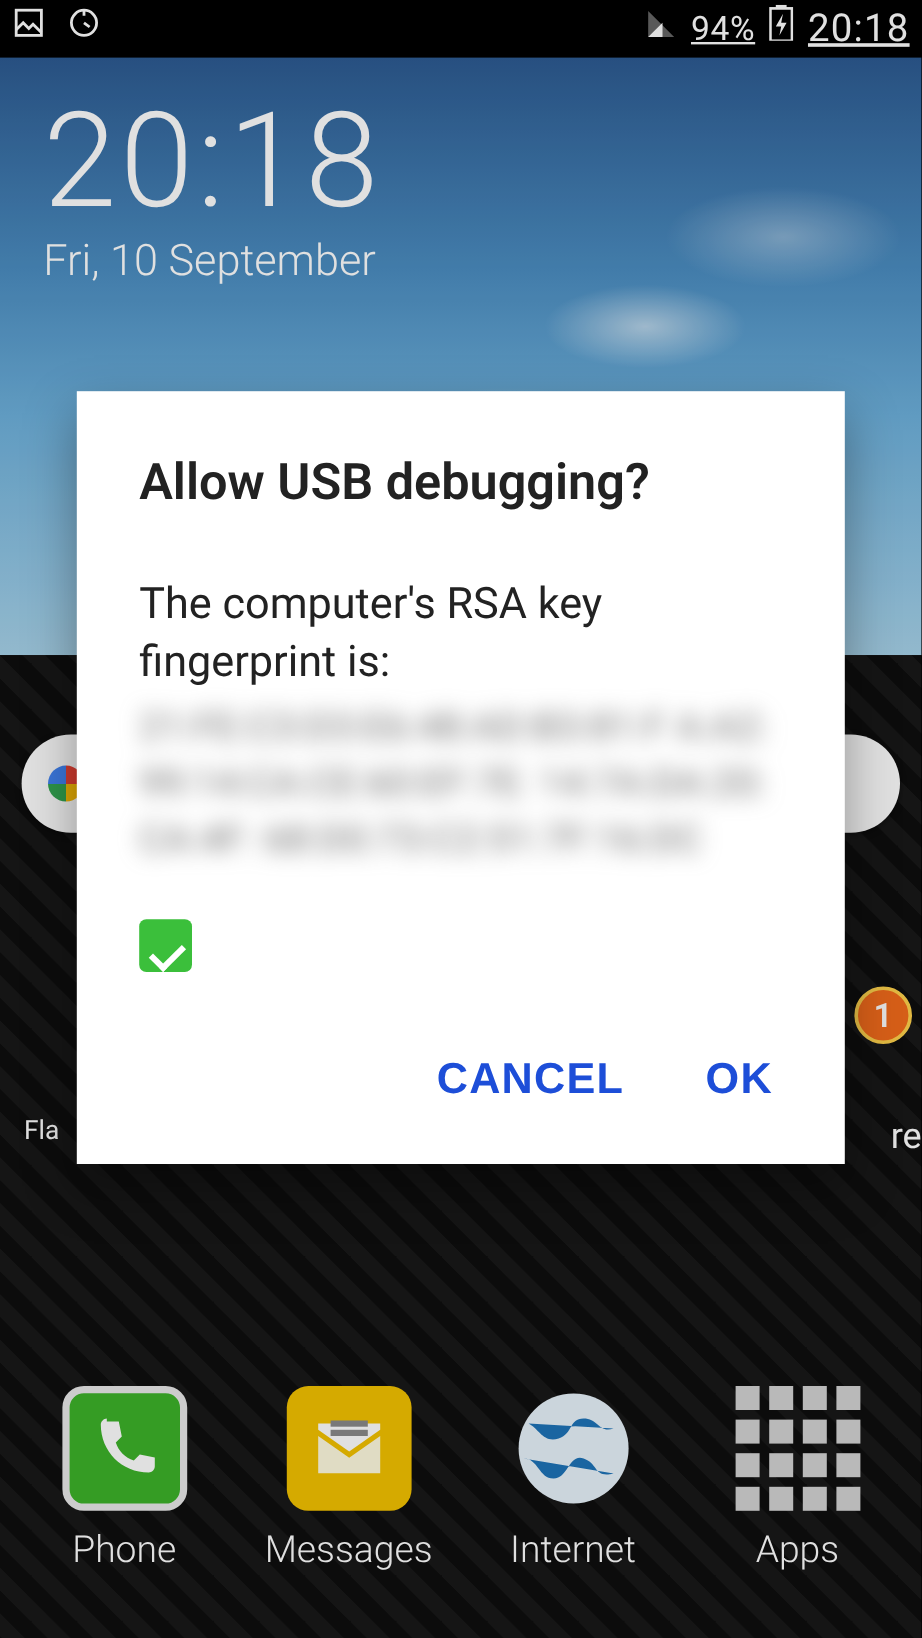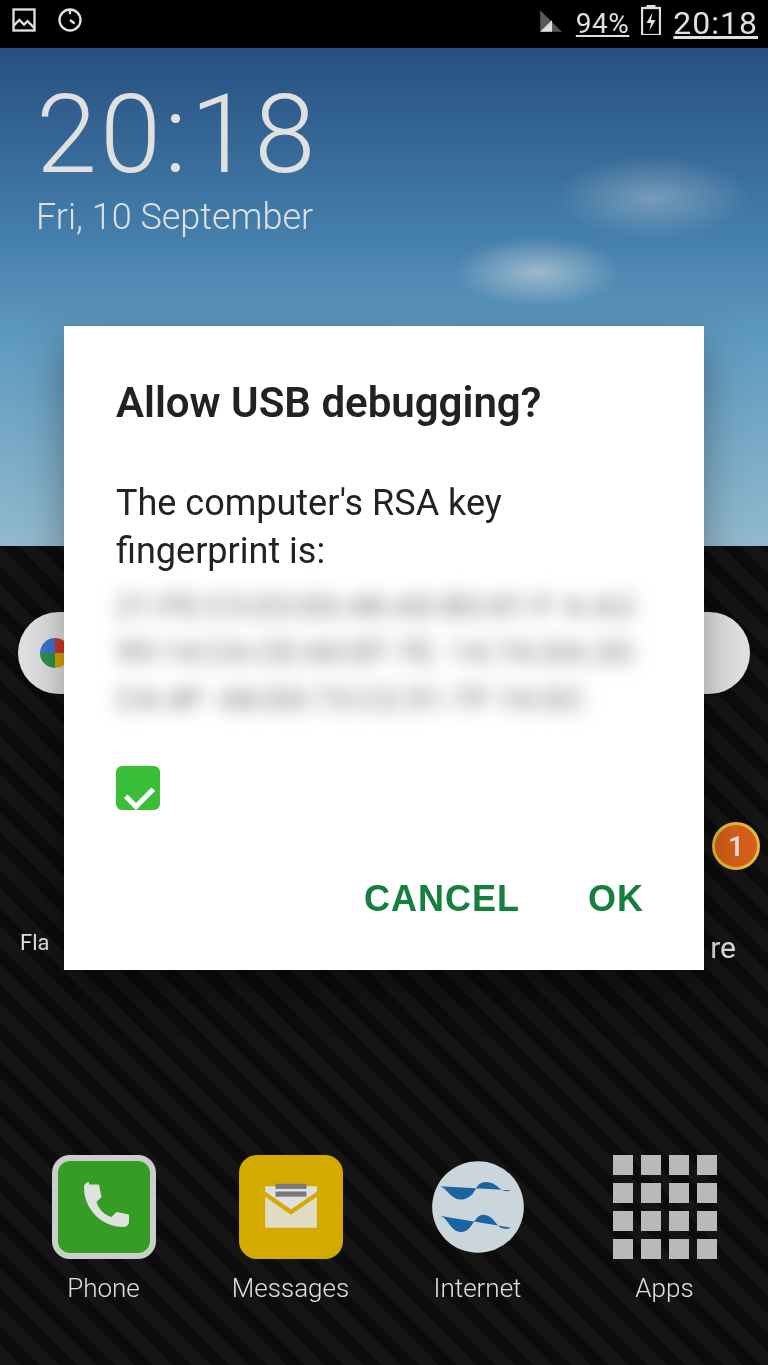--- a/index.html
+++ b/index.html
@@ -49,35 +49,35 @@
   .search-pill {
     position:absolute; left:18px; right:18px; top:612px; height:82px;
     background:#fff; border-radius:41px; display:flex; align-items:center; padding:0 22px;
     box-shadow:0 2px 6px rgba(0,0,0,.3);
   }
   .g-dot{display:inline-block;width:30px;height:30px;border-radius:50%;
     background:conic-gradient(#ea4335 0 90deg,#fbbc05 90deg 180deg,#34a853 180deg 270deg,#4285f4 270deg 360deg);}
 
   
   .left-app-frag  { position:absolute; left:20px;  top:930px; color:#fff; font-size:22px; }
-  .right-app-frag { position:absolute; right:32px; top:930px; color:#fff; font-size:30px; }
+  .right-app-frag { position:absolute; right:0; top:930px; color:#fff; font-size:30px; }
   .notif-badge {
     position:absolute; right:8px; top:822px; width:48px; height:48px; border-radius:50%;
     background:#f36b1c; color:#fff; display:flex; align-items:center; justify-content:center;
     font-size:28px; font-weight:600; border:3px solid #ffd24c;
   }
 
   
   .dock {
     position:absolute; left:0; right:0; bottom:0; height:230px;
     display:flex; justify-content:space-around; align-items:flex-start;
     padding:20px 10px 0; color:#fff;
   }
   .dock-item { display:flex; flex-direction:column; align-items:center; gap:14px; width:140px;}
-  .dock-label{ font-size:26px; font-weight:300;}
+  .dock-label{ font-size:31px; font-weight:300;}
   .icon-box  { width:104px; height:104px; border-radius:18px; display:flex; align-items:center; justify-content:center;}
   .icon-box.phone    { background:#3db22a; border:6px solid #e9e9e9;}
   .icon-box.contacts { background:#f59c00;}
   .icon-box.messages { background:#f3c200;}
   .icon-box.internet { background:transparent;}
   .apps-grid { width:104px; height:104px; display:grid; grid-template-columns:repeat(4,1fr); grid-template-rows:repeat(4,1fr); gap:8px;}
   .apps-grid span{ background:#d3d3d3;}
 
   
   .scrim{ position:absolute; inset:0; background:rgba(0,0,0,.12);}
@@ -92,21 +92,21 @@
     font-size:32px; line-height:1.45; color:#6b6b6b; letter-spacing:.5px;
     word-break:break-all; filter:blur(9px); user-select:none;
   }
   .checkbox-row{ display:flex; align-items:center; gap:18px; font-size:36px; margin-top:44px;}
   .chk{ width:44px; height:44px; border-radius:6px; background:#3bbf3b; position:relative;}
   .chk::after{
     content:""; position:absolute; left:10px; top:20px; width:22px; height:12px;
     border-left:5px solid #fff; border-bottom:5px solid #fff; transform:rotate(-45deg);
   }
   .dlg-actions{ display:flex; justify-content:flex-end; gap:52px; margin-top:56px; padding-bottom:20px;}
-  .dlg-btn{ font-size:36px; font-weight:700; letter-spacing:1px; color:#15803d; background:none; border:none; padding:12px 8px; cursor:pointer;}
+  .dlg-btn{ font-size:36px; font-weight:700; letter-spacing:1px; color:#1d4ed8; background:none; border:none; padding:12px 8px; cursor:pointer;}
 </style>
 </head>
 <body>
 
 <div class="sky-widget">
   <div class="clock-big">20:18</div>
   <div class="clock-date">Fri, 10 September</div>
   <div class="tap-hint">Tap to add city</div>
 </div>
 <div class="carbon"></div>

